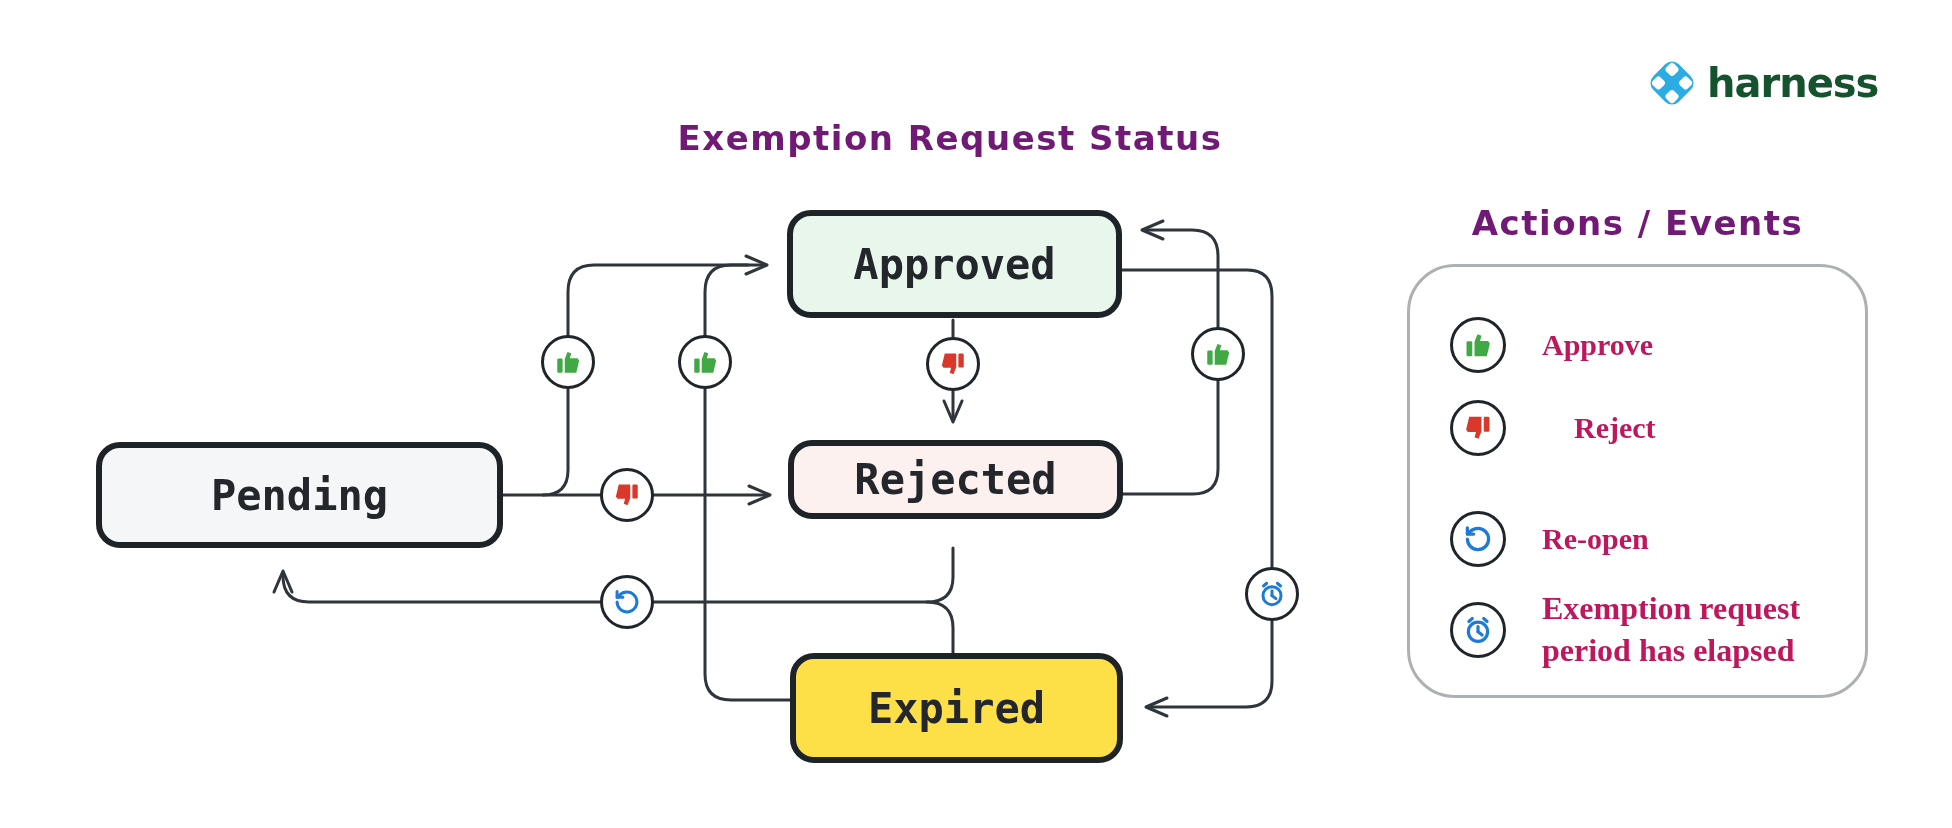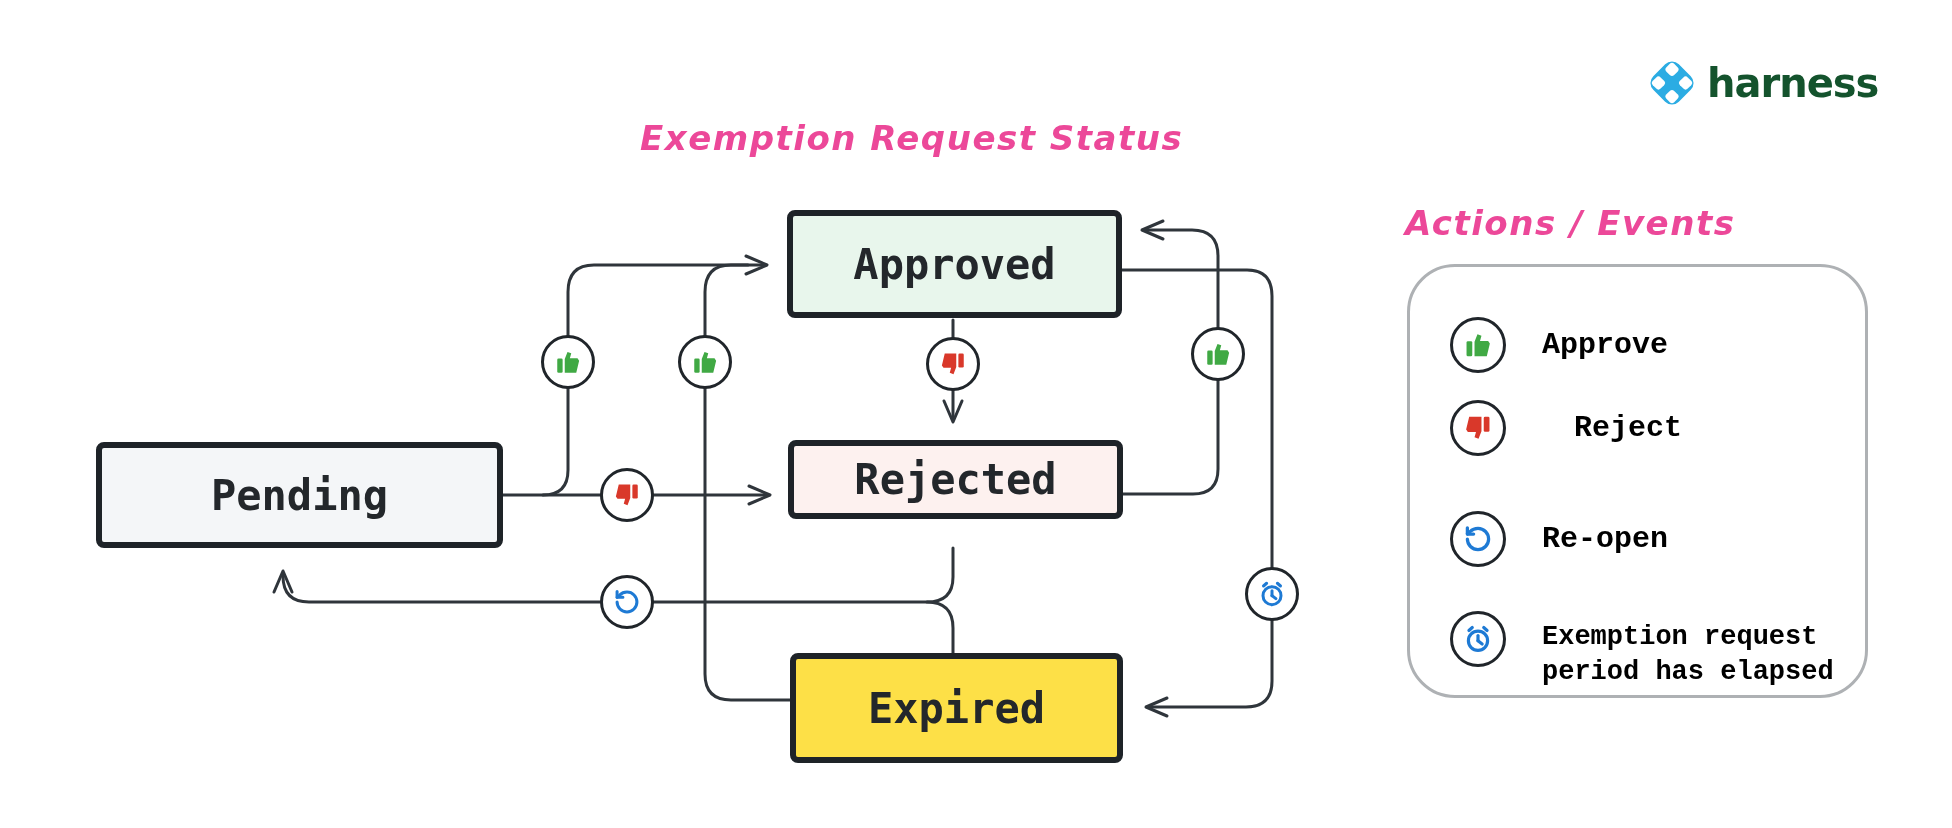--- a/index.html
+++ b/index.html
@@ -2,31 +2,31 @@
 <html><head>
 <meta charset="utf-8">
 <style>
   * { margin:0; padding:0; box-sizing:border-box; }
   html,body { width:1952px; height:828px; background:#ffffff; overflow:hidden;
               font-family:"DejaVu Sans", sans-serif; }
   #stage { position:relative; width:1952px; height:828px; background:#ffffff; }
 
   
   .hand-title { position:absolute; font-family:"DejaVu Sans", sans-serif;
-                font-style:italic; font-weight:600; color:#ec4899;
-                letter-spacing:1.5px; text-align:left; }
+                font-weight:600; color:#701a75;
+                letter-spacing:1.5px; text-align:center; }
   #main-title  { left:640px; top:118px; width:620px; font-size:34px; }
   #legend-title{ left:1405px; top:203px; width:465px; font-size:34px; }
 
   
   #connector-layer { position:absolute; left:0; top:0; z-index:1; }
 
   
   .state-node { position:absolute; z-index:2; border:6px solid #1e2328;
-                border-radius:8px; display:flex; align-items:center; justify-content:center;
+                border-radius:24px; display:flex; align-items:center; justify-content:center;
                 font-family:"DejaVu Sans Mono", monospace; font-weight:700;
                 font-size:42px; color:#23272b; }
   #node-pending  { left:96px; top:442px; width:407px; height:106px; background:#f4f6f8; }
   #node-approved { left:787px; top:210px; width:335px; height:108px; background:#e8f6ec; }
   #node-rejected { left:788px; top:440px; width:335px; height:79px; background:#fdf1ef; }
   #node-expired  { left:790px; top:653px; width:333px; height:110px; background:#fde047; }
 
   
   .edge-badge { position:absolute; z-index:3; width:54px; height:54px;
                 background:#ffffff; border:3.5px solid #20252a; border-radius:50%;
@@ -39,23 +39,23 @@
   #badge-reopen    { left:600px;  top:575px; }
   #badge-clock     { left:1245px; top:567px; }
 
   
   #legend-box { position:absolute; left:1407px; top:264px; width:461px; height:434px;
                 border:3px solid #aeb1b4; border-radius:48px; background:#ffffff; z-index:2; }
   .legend-row { position:absolute; left:40px; display:flex; align-items:center; }
   .legend-badge { width:56px; height:56px; background:#ffffff; border:3px solid #20252a;
                   border-radius:50%; display:flex; align-items:center; justify-content:center;
                   flex:0 0 56px; }
-  .legend-label { margin-left:36px; font-family:Liberation Mono, monospace;
-                  font-weight:700; font-size:30px; color:#000000; white-space:nowrap; }
-  .legend-label.small { font-size:27px; white-space:normal; width:310px; line-height:1.3;margin-top:32px; }
+  .legend-label { margin-left:36px; font-family:Liberation Serif, serif;
+                  font-weight:700; font-size:30px; color:#be185d; white-space:nowrap; }
+  .legend-label.small { font-size:32px; white-space:normal; width:310px; line-height:1.3; }
   #legend-row-approve { top:50px; }
   #legend-row-reject  { top:133px; }
   #legend-row-reopen  { top:244px; }
   #legend-row-clock   { top:321px; }
 
   
   #brand { position:absolute; left:1641px; top:52px; display:flex; align-items:center; z-index:2; }
   #brand-name { font-family:"DejaVu Sans", sans-serif; font-weight:700; font-size:40px;
                 color:#14532d; letter-spacing:-1px; margin-left:4px; }
 </style>

